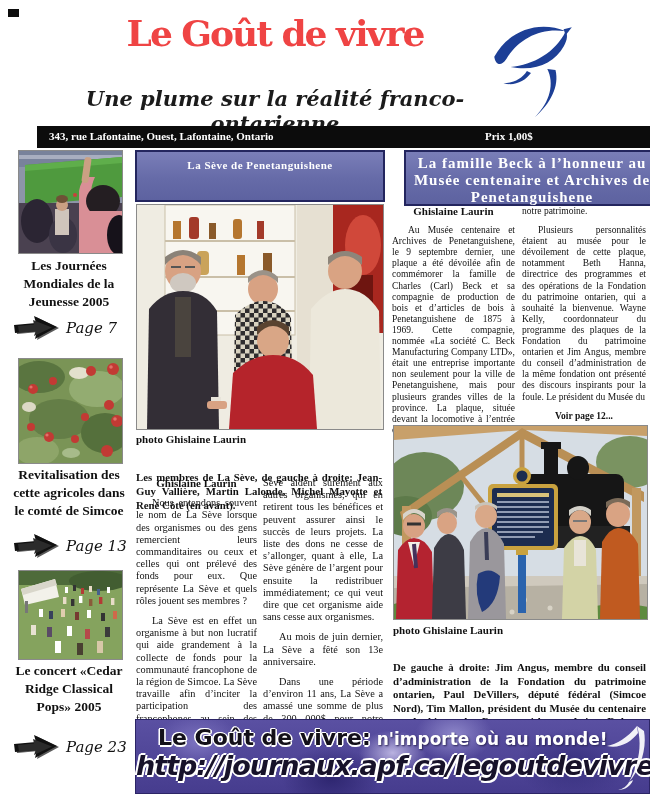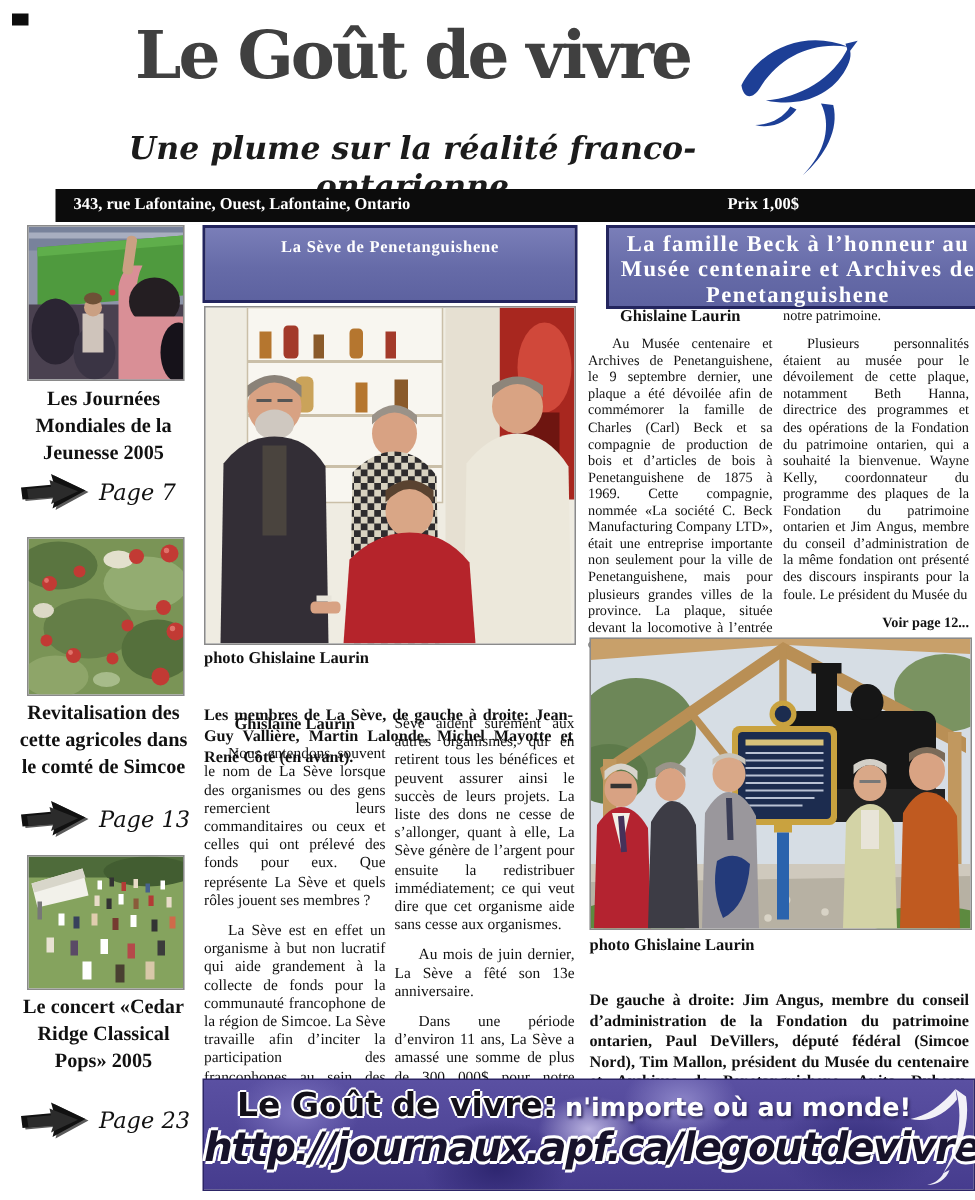--- a/index.html
+++ b/index.html
@@ -4,21 +4,21 @@
 <style>
   html,body{margin:0;padding:0;background:#ffffff;}
   body{width:650px;height:800px;position:relative;overflow:hidden;
        font-family:"Liberation Serif","DejaVu Serif",serif;color:#111;}
   .abs{position:absolute;}
 
   
   .corner-mark{left:8px;top:9px;width:11px;height:8px;background:#0d0d0d;}
   .mast-title{left:60px;top:12px;width:430px;text-align:center;
     font-family:"DejaVu Serif","Liberation Serif",serif;font-weight:700;
-    font-size:44px;letter-spacing:-2px;color:#404040;}
+    font-size:36px;letter-spacing:-2px;color:#ef4444;}
   .mast-tagline{left:60px;top:86px;width:430px;text-align:center;
     font-family:"DejaVu Serif",serif;font-style:italic;font-weight:700;
     font-size:21px;color:#1b1b1b;}
   .mast-bird{left:490px;top:18px;}
 
   
   .infobar{left:8px;top:126px;width:634px;height:22px;background:#0c0c0c;color:#fff;
     font-size:11px;font-weight:700;margin-left:29px;}
   .infobar span{position:absolute;top:4px;white-space:nowrap;}
   .ib-address{left:12px;}
@@ -49,21 +49,21 @@
   .cr-seve{left:136px;top:433px;width:246px;}
   .cap-seve{left:136px;top:448px;width:246px;}
   .cr-beck{left:393px;top:624px;width:253px;}
   .cap-beck{left:393px;top:639px;width:253px;line-height:13.5px;}
 
   
   .colx{font-size:10.3px;line-height:12.2px;text-align:justify;}
   .colx p{margin:0 0 8px 0;text-indent:16px;}
   .colx p.noindent{text-indent:0;}
   .byline{font-weight:700;text-align:center;font-size:11px;margin:0 0 6px 0;text-indent:0!important;}
-  .voir{font-weight:700;text-align:right;text-indent:0!important;}
+  .voir{font-weight:700;text-align:center;text-indent:0!important;}
   .seve-c1{left:136px;top:477px;width:121px;height:236px;}
   .seve-c2{left:263px;top:477px;width:120px;height:236px;}
   .beck-col{font-size:9.5px;line-height:11.1px;}
   .beck-c1{left:392px;top:206px;width:123px;height:216px;}
   .beck-c2{left:522px;top:206px;width:124px;height:216px;}
 
   
   .steaser-title{width:120px;left:9px;text-align:center;font-weight:700;
     font-size:13.5px;line-height:18px;}
   .st1{top:257px;} .st2{top:466px;} .st3{top:662px;}

